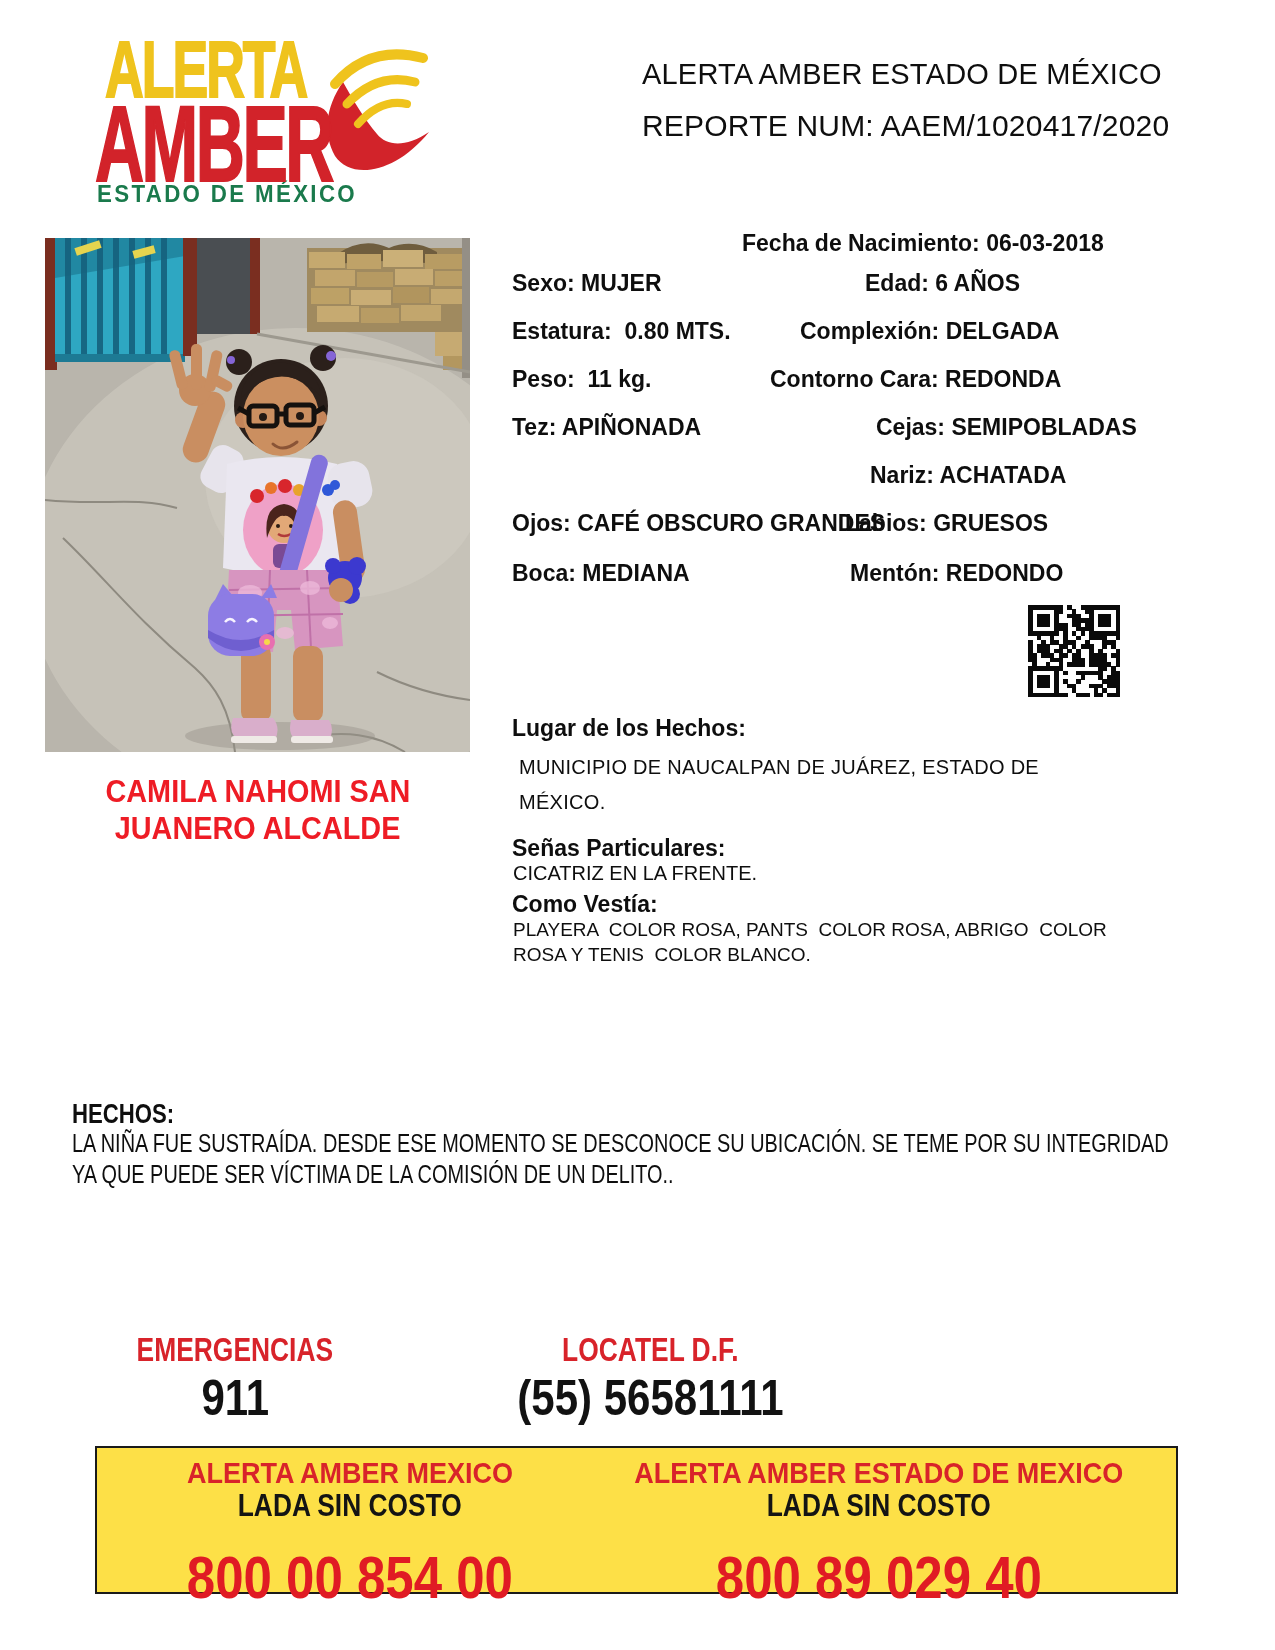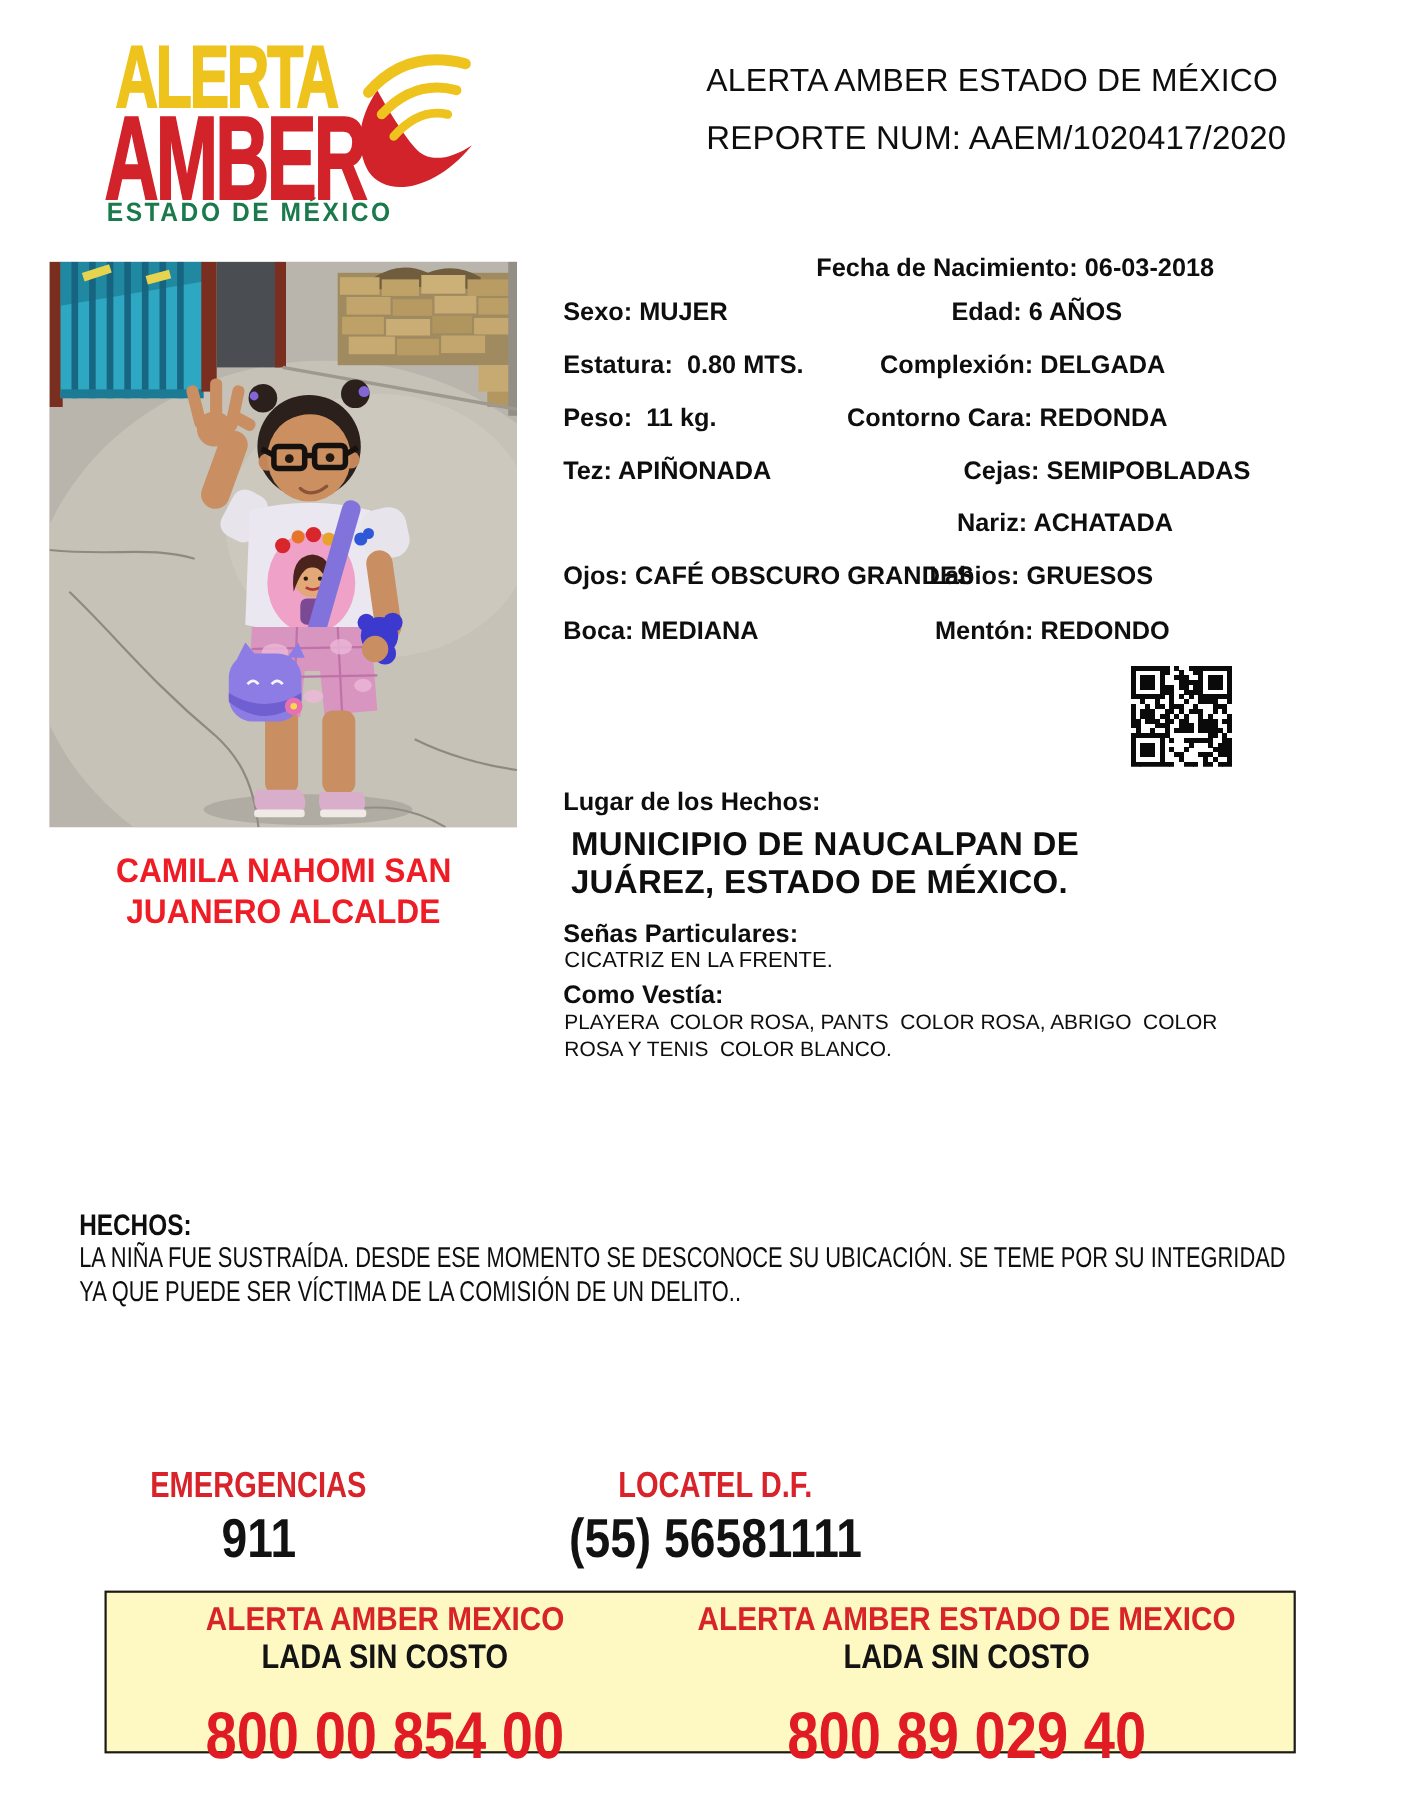--- a/index.html
+++ b/index.html
@@ -41,21 +41,21 @@
   .r3{top:366px}.r3 .rpair{left:258px}
   .r4{top:414px}.r4 .rpair{left:364px}
   .r5{top:462px}.r5 .rpair{left:358px}
   .r6{top:510px}.r6 .rpair{left:333px}
   .r7{top:560px}.r7 .rpair{left:338px}
   .r-rep{top:612px}
   .r-hec{top:662px}
   .r5 .lval{font-size:18px;}
   .sec-label{position:absolute;left:0;font-size:23px;font-weight:bold;white-space:nowrap;}
   .loc-label{top:715px;}
-  .loc-text{position:absolute;left:7px;top:750px;width:600px;font-size:30px;font-weight:bold;
+  .loc-text{position:absolute;left:7px;top:750px;width:600px;font-size:20px;font-weight:normal;
     line-height:35px;letter-spacing:.3px;}
   .marks-label{top:835px;}
   .marks-text{position:absolute;left:1px;top:862px;font-size:20px;font-weight:normal;}
   .cloth-label{top:891px;}
   .cloth-text{position:absolute;left:1px;top:917px;width:640px;font-size:19px;font-weight:normal;
     line-height:25px;white-space:pre-wrap;}
   .qr{position:absolute;left:1028px;top:605px;width:92px;height:92px;background:#fff;}
 
   
   .hechos{position:absolute;left:72px;top:1099px;width:1180px;}
@@ -67,21 +67,21 @@
   .contact{position:absolute;top:1331px;text-align:center;}
   .c1{left:65px;width:340px;}
   .c2{left:460px;width:380px;}
   .c3{left:830px;width:396px;}
   .cname{display:inline-block;font-size:33px;font-weight:bold;color:#d8232a;transform:scaleX(.8);white-space:nowrap;}
   .cnum{display:block;margin-top:0px;}
   .cnum span{display:inline-block;font-size:50px;font-weight:bold;color:#121212;transform:scaleX(.84);white-space:nowrap;}
 
   
   .hotbox{position:absolute;left:95px;top:1446px;width:1083px;height:148px;border:2px solid #1a1a1a;
-    box-sizing:border-box;background:#fef9c3;}
+    box-sizing:border-box;background:#fde047;}
   .hl{position:absolute;top:8px;text-align:center;}
   .hl-left{left:18px;width:470px;}
   .hl-right{left:492px;width:580px;}
   .hl-title{display:inline-block;font-size:30px;font-weight:bold;color:#d8232a;transform:scaleX(.9);white-space:nowrap;}
   .hl-sub{display:block;margin-top:-2px;}
   .hl-sub span{display:inline-block;font-size:31px;font-weight:bold;color:#141414;transform:scaleX(.85);white-space:nowrap;}
   .hl-num{display:block;margin-top:19px;}
   .hl-num span{display:inline-block;font-size:60px;font-weight:bold;color:#e01b24;transform:scaleX(.85);white-space:nowrap;}
 </style>
 </head>

